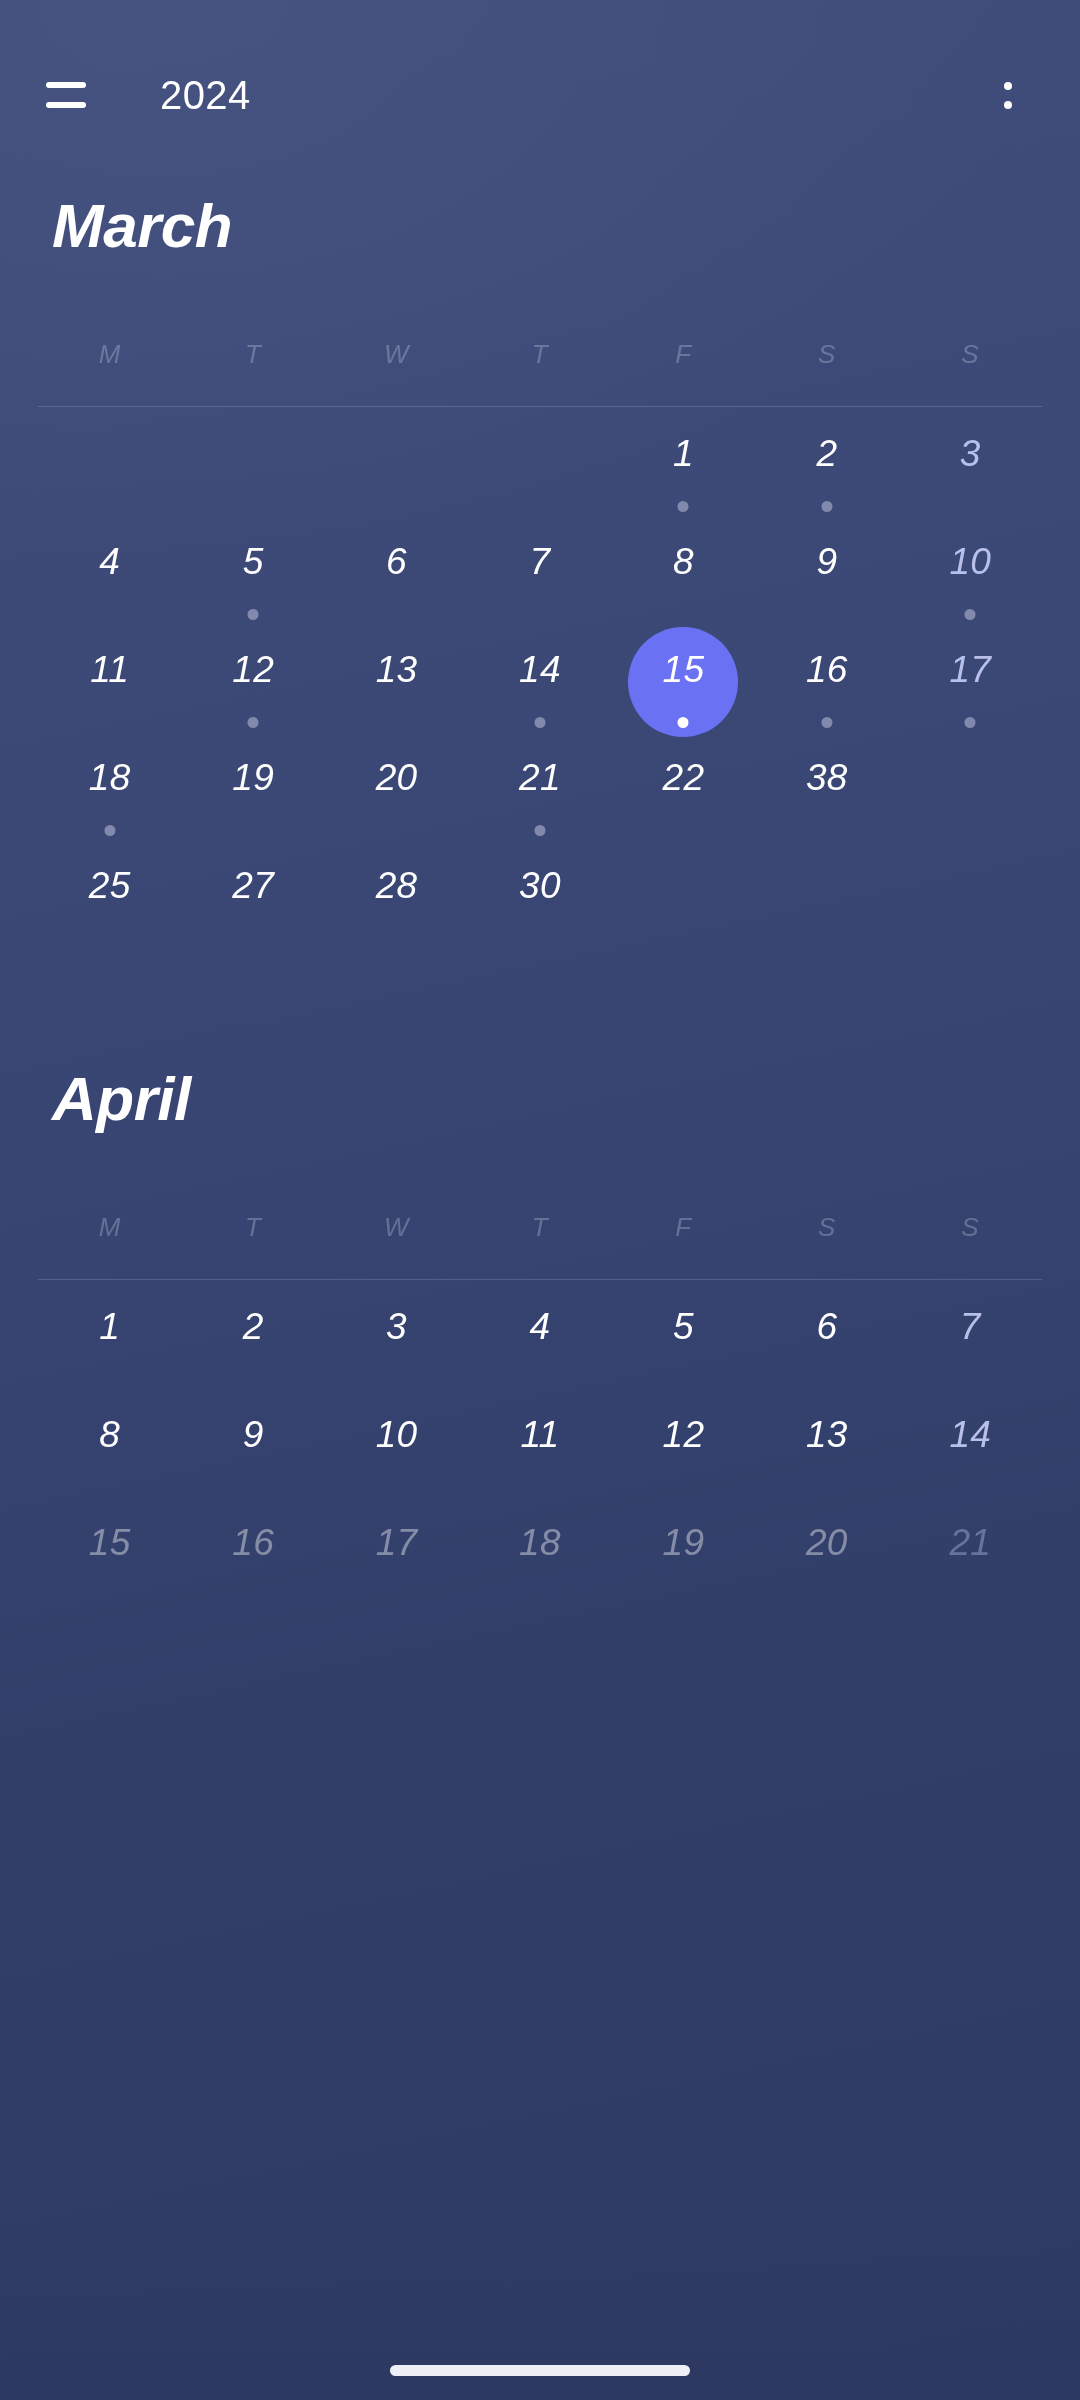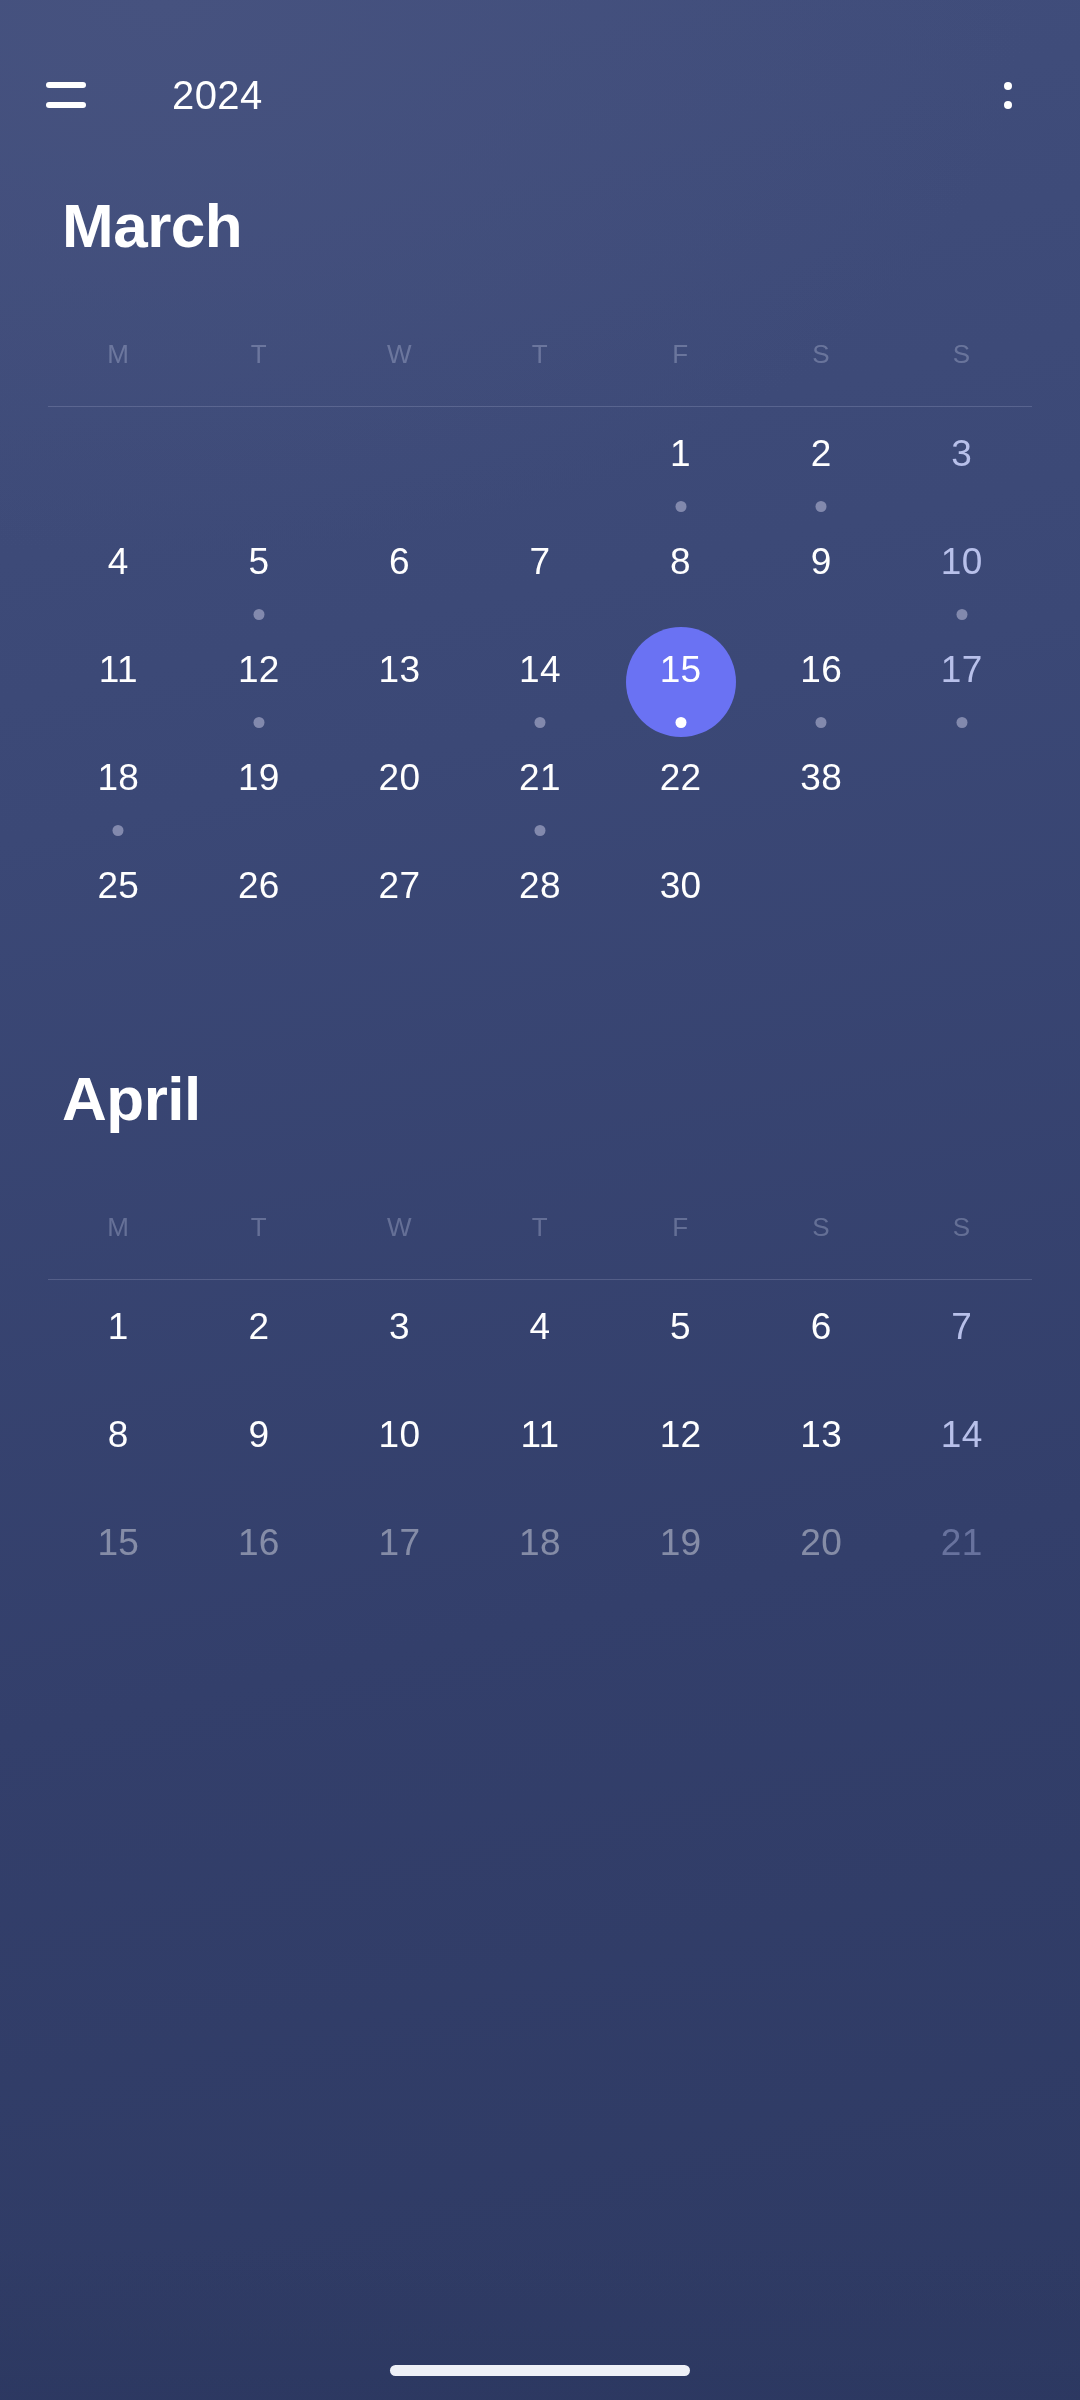--- a/index.html
+++ b/index.html
@@ -21,21 +21,20 @@
   }
 
   
   .appbar {
     position:absolute;
     top:0; left:0; right:0;
     height:190px;
     display:flex;
     align-items:center;
     padding:0 46px;
-    gap:12px;
   }
 
   .hamburger {
     width:52px; height:52px;
     display:flex;
     flex-direction:column;
     justify-content:center;
     gap:14px;
     cursor:pointer;
     flex:none;
@@ -73,21 +72,21 @@
     border-radius:50%;
     background:#ffffff;
   }
 
   
   .scroll-area {
     position:absolute;
     top:190px; left:0; right:0; bottom:0;
   }
 
-  .month-block { padding:0 48px; }
+  .month-block { padding:0 38px;font-style:italic; }
 
   .month-title {
     font-size:62px;
     font-weight:700;
     letter-spacing:-0.5px;
     color:#ffffff;
     padding-left:14px;
   }
 
   
@@ -309,23 +308,20 @@
             <div class="day-cell">
               <div class="day-num">22</div>
             </div>
             <div class="day-cell">
               <div class="day-num">38</div>
             </div>
           </div>
           <div class="week-row">
             <div class="day-cell">
               <div class="day-num">25</div>
-            </div>
-            <div class="day-cell">
-              <div class="day-num">26</div>
             </div>
             <div class="day-cell">
               <div class="day-num">27</div>
             </div>
             <div class="day-cell">
               <div class="day-num">28</div>
             </div>
             <div class="day-cell">
               <div class="day-num">30</div>
             </div>

